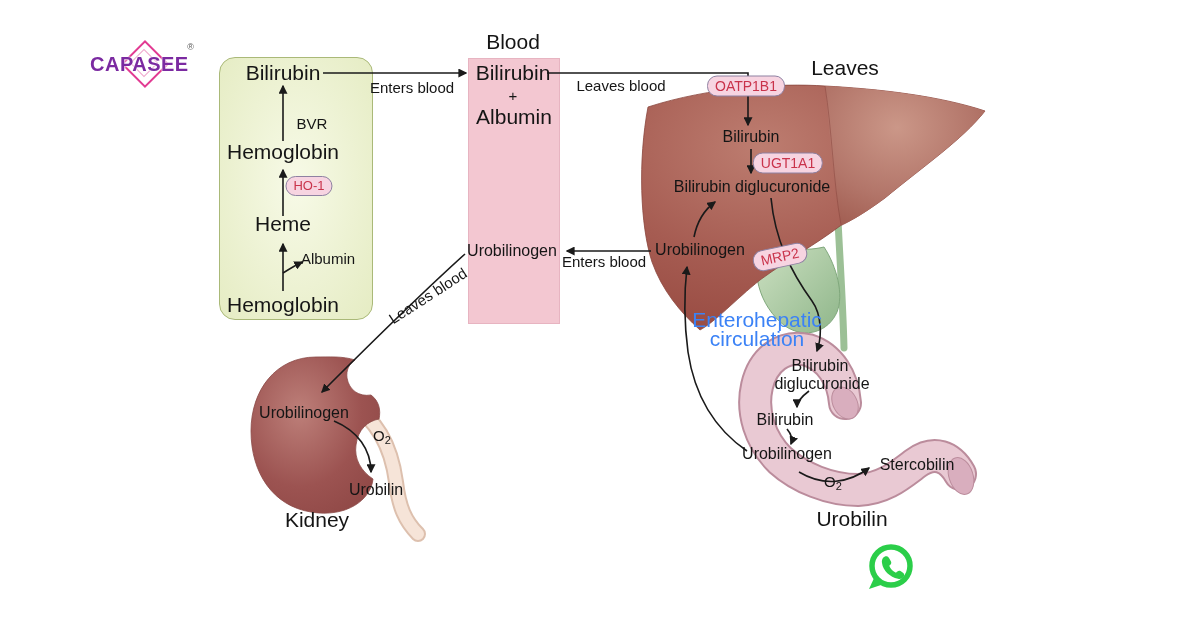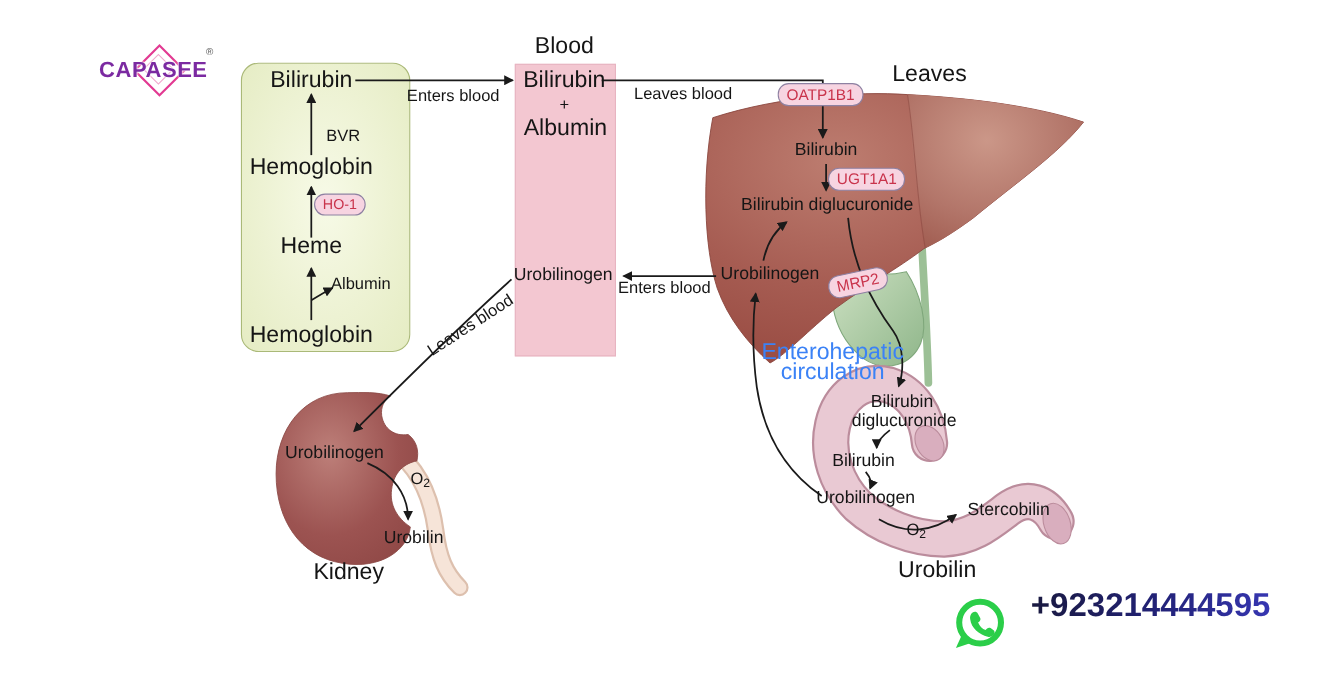--- a/index.html
+++ b/index.html
@@ -157,16 +157,15 @@
   <div class="lbl s15" style="left:382px;top:436px"><span>O</span><span class="o2sub">2</span></div>
   <div class="lbl s16" style="left:376px;top:490px">Urobilin</div>
   <div class="lbl s17" style="left:317px;top:520px">Kidney</div>
 
   <svg class="wa" viewBox="-27 -27 54 54">
     <circle cx="0" cy="0" r="19" fill="#ffffff" stroke="#2bce49" stroke-width="5.5"></circle>
     <path d="M -16,10 L -22,23 L -7,18 Z" fill="#2bce49"></path>
     <path d="M -9,-3 C -10,-9 -4,-12 -2,-8 L 0,-4.5 C 1,-2.5 -0.5,-1 -1.8,-0.2 C -0.5,3 2,5.5 5,6.8 C 6,5.5 7.5,4 9.5,5 L 12,6.8 C 15,8.8 12,14 7,12.8 C -1,11 -8,5 -9,-3 Z" fill="#2bce49"></path>
   </svg>
   <div class="phones">
-    <div class="phone-line">+923214444595</div>
   </div>
 
 </div>
 
 </body></html>

